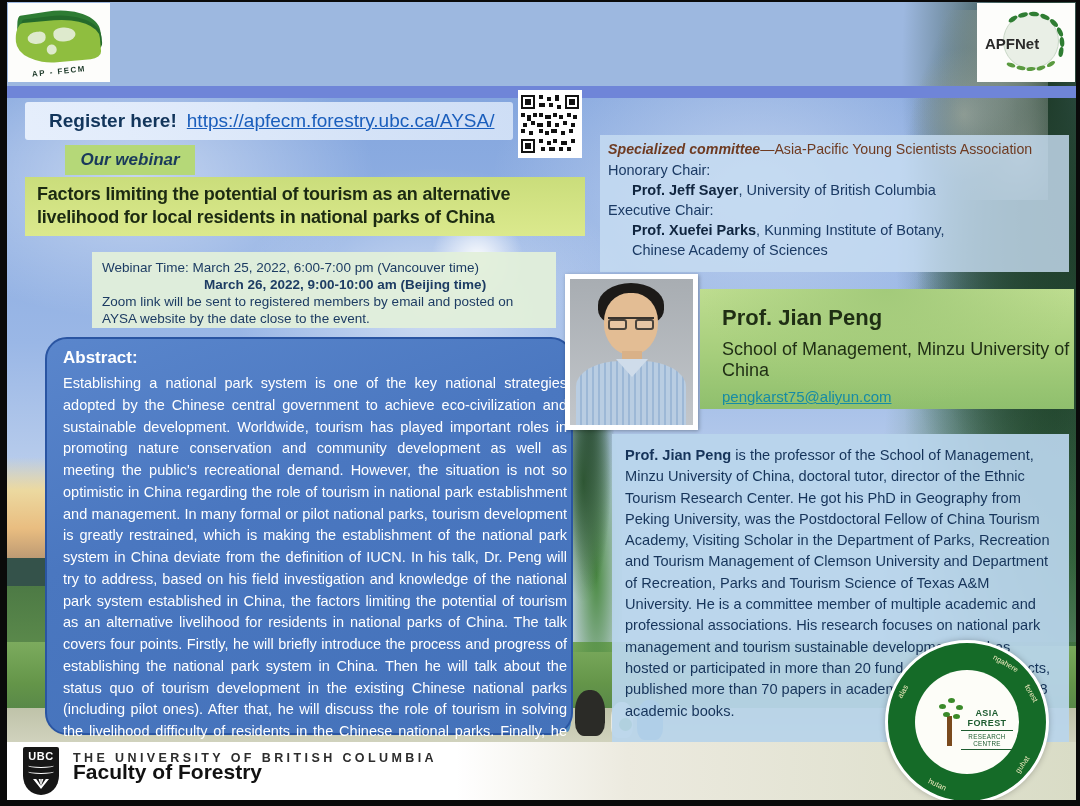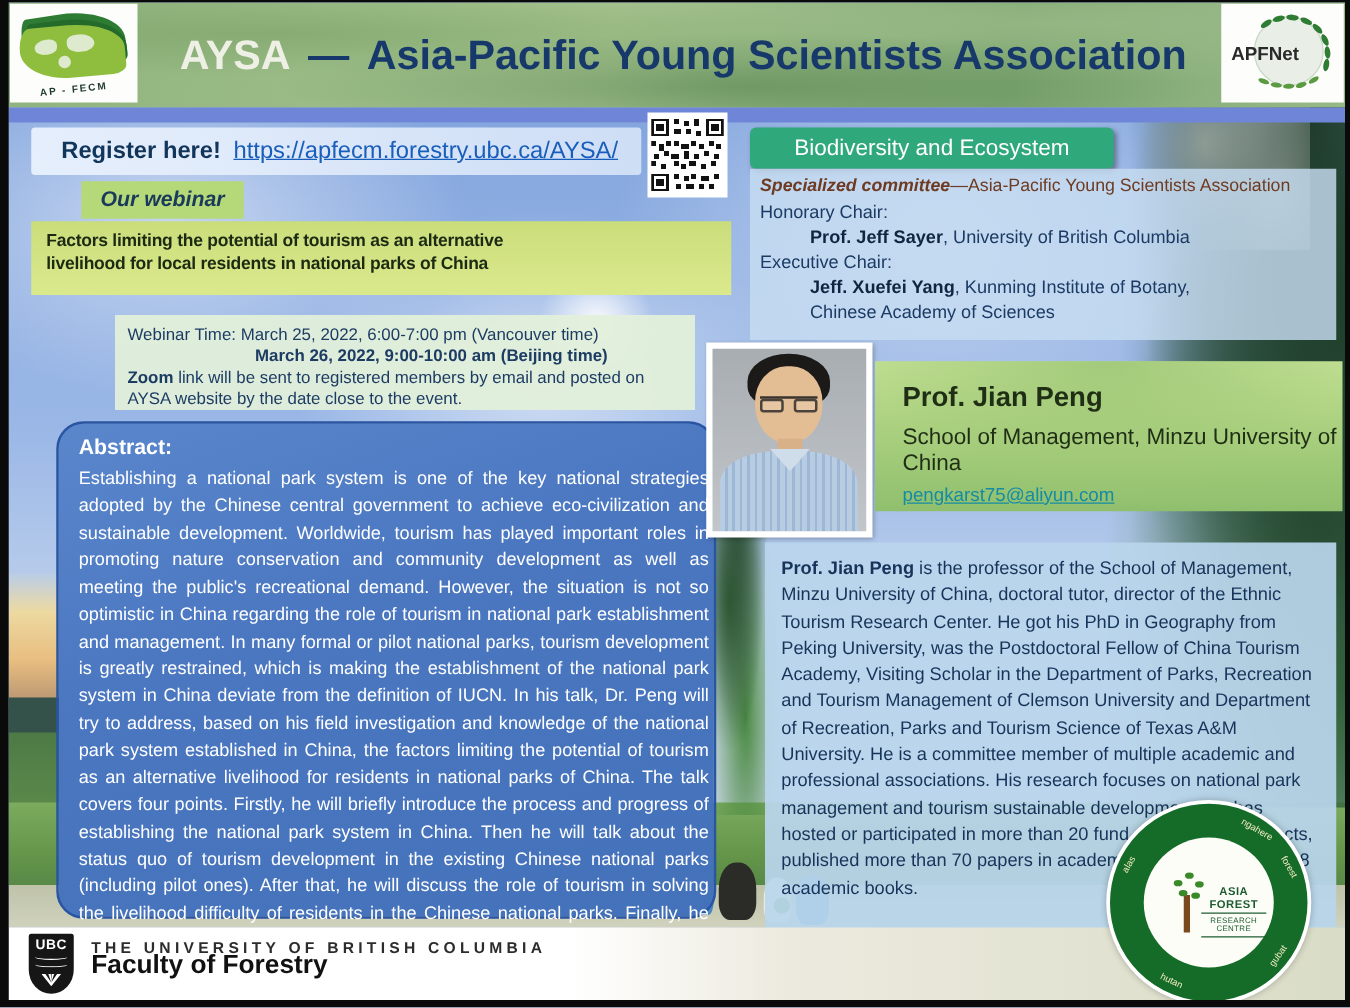--- a/index.html
+++ b/index.html
@@ -73,40 +73,40 @@
   .register-bar { position:absolute; left:18px; top:100px; width:488px; height:38px;
     background:linear-gradient(90deg, rgba(233,241,253,.95), rgba(214,228,248,.9)); border-radius:3px;
     display:flex; align-items:center; padding-left:24px; font-size:19px; white-space:nowrap; }
   .register-label { font-weight:bold; color:#12355b; margin-right:10px; }
   .register-link { color:#1a5ebc; text-decoration:underline; cursor:pointer; }
   .qr-box { position:absolute; left:511px; top:88px; width:64px; height:68px; background:#fff; padding:3px; }
   .our-webinar { position:absolute; left:58px; top:143px; width:130px; height:30px; background:#b5d878;
     display:flex; align-items:center; justify-content:center; font-size:17px; font-style:italic; font-weight:bold; color:#1a3a5b; }
   .title-box { position:absolute; left:18px; top:175px; width:560px; height:59px;
     background:linear-gradient(180deg,#cadd7b,#dbe98d); padding:6px 12px; }
-  .title-box div { font-size:14px; font-weight:bold; color:#1c2a12; line-height:1.3; letter-spacing:-.2px; }
+  .title-box div { font-size:18px; font-weight:bold; color:#1c2a12; line-height:1.3; letter-spacing:-.2px; }
   .time-box { position:absolute; left:85px; top:250px; width:464px; height:76px; background:rgba(226,239,218,.95);
     padding:7px 10px; font-size:13.5px; color:#1d3c63; line-height:1.27; }
   .time-indent { margin-left:102px;font-weight:bold; }
   .abstract-box { position:absolute; left:38px; top:335px; width:528px; height:398px;
     background:linear-gradient(160deg,#5a86cc,#4a77c0 40%,#4472ba); border:2px solid #2a55a2; border-radius:22px;
     padding:9px 4px 8px 16px; color:#ffffff; }
   .abstract-head { font-size:17px; font-weight:bold; margin-bottom:5px; }
   .abstract-body { font-size:14.5px; line-height:1.5; text-align:justify; }
 
   
   .committee-badge { position:absolute; left:593px; top:100px; width:291px; height:33px; background:#2fa87c;
     border-radius:5px; box-shadow:2px 2px 4px rgba(0,0,0,.35); display:flex; align-items:center; justify-content:center;
     color:#fff; font-size:18px; }
   .committee-panel { position:absolute; left:593px; top:133px; width:469px; height:137px;
     background:rgba(199,221,242,.82); padding:5px 6px 4px 8px; color:#1b3a64; font-size:14.5px; line-height:1.38; }
   .spec-line { color:#6e3b22; white-space:nowrap; font-size:14.2px; }
   .spec-italic { font-style:italic; font-weight:600; }
   .chair-name { font-weight:bold; color:#10253f; }
-  .chair-indent { margin-left:40px; }
+  .chair-indent { margin-left:24px; }
   .speaker-photo { position:absolute; left:558px; top:272px; width:133px; height:156px; background:#fff; padding:5px;
     box-shadow:1px 1px 4px rgba(0,0,0,.3); }
   .portrait { position:relative; width:100%; height:100%; background:linear-gradient(180deg,#a8adb2,#c2c6ca); overflow:hidden; }
   .p-hair { position:absolute; left:28px; top:4px; width:66px; height:44px; background:#1c1a18; border-radius:50% 50% 40% 40%; }
   .p-face { position:absolute; left:34px; top:14px; width:54px; height:62px; background:#e3bd94; border-radius:46% 46% 50% 50%; }
   .p-glasses { position:absolute; left:38px; top:38px; width:46px; height:12px;
     border-top:2px solid #3a342e; display:flex; justify-content:space-between; }
   .p-glasses span { width:19px; height:11px; border:2px solid #4a443c; border-radius:3px; background:rgba(255,255,255,.15); }
   .p-neck { position:absolute; left:52px; top:72px; width:20px; height:14px; background:#d9b188; }
   .p-shirt { position:absolute; left:6px; top:82px; width:110px; height:64px; border-radius:40% 40% 0 0;
@@ -166,27 +166,20 @@
     <div class="path"></div>
     <div class="trees-right"></div>
     <div class="tree-grey"></div>
     <div class="tree-mid"></div>
     <div class="person" style="left:568px;top:688px;width:30px;height:46px;background:#2b2b27;"></div>
     <div class="person" style="left:604px;top:700px;width:22px;height:36px;background:#e9e9e0;"></div>
     <div class="person" style="left:630px;top:698px;width:26px;height:40px;background:#3a7ab8;"></div>
     <div class="person" style="left:612px;top:716px;width:13px;height:13px;background:#49a039;border-radius:50%;"></div>
     <div class="person" style="left:550px;top:690px;width:14px;height:40px;background:#4a86c0;"></div>
 
-    <div class="header">
-      <div class="hdr-title">
-        <span class="hdr-abbr">AYSA</span>
-        <span class="hdr-dash">—</span>
-        <span>Asia-Pacific Young Scientists Association</span>
-      </div>
-    </div>
     <div class="logo-box-left">
       <div class="leaf-dark"></div>
       <div class="leaf-dark2"></div>
       <div class="leaf-main">
         <div class="map-dot" style="left:12px;top:10px;width:18px;height:12px;border-radius:60% 40% 50% 50%;"></div>
         <div class="map-dot" style="left:38px;top:8px;width:22px;height:14px;border-radius:40% 60% 50% 50%;"></div>
         <div class="map-dot" style="left:30px;top:24px;width:10px;height:10px;"></div>
       </div>
       <div class="apfecm-text">AP - FECM</div>
     </div>
@@ -271,41 +264,40 @@
     <div class="our-webinar panel-layer">Our webinar</div>
     <div class="title-box panel-layer">
       <div>Factors limiting the potential of tourism as an alternative</div>
       <div>livelihood for local residents in national parks of China</div>
     </div>
 
     <div class="time-box panel-layer">
       <div>Webinar Time: March 25, 2022, 6:00-7:00 pm (Vancouver time)</div>
       <div class="time-indent">March 26, 2022, 9:00-10:00 am (Beijing time)</div>
       <div>
-        <span style="font-weight:bold;">Zoom</span><span> link  will be sent to registered members by email and posted on AYSA website by the date close to the event.</span>
+        <span style="font-weight:normal;">Zoom</span><span> link  will be sent to registered members by email and posted on AYSA website by the date close to the event.</span>
       </div>
     </div>
 
     <div class="abstract-box panel-layer">
       <div class="abstract-head">Abstract:</div>
       <div class="abstract-body">Establishing a national park system is one of the key national strategies adopted by the Chinese central government to achieve eco-civilization and sustainable development. Worldwide, tourism has played important roles in promoting nature conservation and community development as well as meeting the public's recreational demand. However, the situation is not so optimistic in China regarding the role of tourism in national park establishment and management. In many formal or pilot national parks, tourism development is greatly restrained, which is making the establishment of the national park system in China deviate from the definition of IUCN. In his talk, Dr. Peng will try to address, based on his field investigation and knowledge of the national park system established in China, the factors limiting the potential of tourism as an alternative livelihood for residents in national parks of China. The talk covers four points. Firstly, he will briefly introduce the process and progress of establishing the national park system in China. Then he will talk about the status quo of tourism development in the existing Chinese national parks (including pilot ones). After that, he will discuss the role of tourism in solving the livelihood difficulty of residents in the Chinese national parks. Finally, he will focus on the factors limiting the development of tourism and its potential as an alternative livelihood for park residents in China, which is unfolded in three aspects, including natural factors, policy factors, and household factors.</div>
     </div>
 
-    <div class="committee-badge panel-layer">Biodiversity and Ecosystem</div>
     <div class="committee-panel panel-layer">
       <div class="spec-line">
         <span class="spec-italic">Specialized committee</span><span>—Asia-Pacific Young Scientists Association</span>
       </div>
       <div>Honorary Chair:</div>
       <div class="chair-indent">
         <span class="chair-name">Prof. Jeff Sayer</span><span>, University of British Columbia</span>
       </div>
       <div>Executive Chair:</div>
       <div class="chair-indent">
-        <span class="chair-name">Jeff. Xuefei Yang</span><span>, Kunming Institute of Botany,</span>
+        <span class="chair-name">Prof. Xuefei Parks</span><span>, Kunming Institute of Botany,</span>
       </div>
       <div class="chair-indent">Chinese Academy of Sciences</div>
     </div>
 
     <div class="speaker-photo panel-layer">
       <div class="portrait">
         <div class="p-hair"></div>
         <div class="p-face"></div>
         <div class="p-glasses">
             <span></span>

